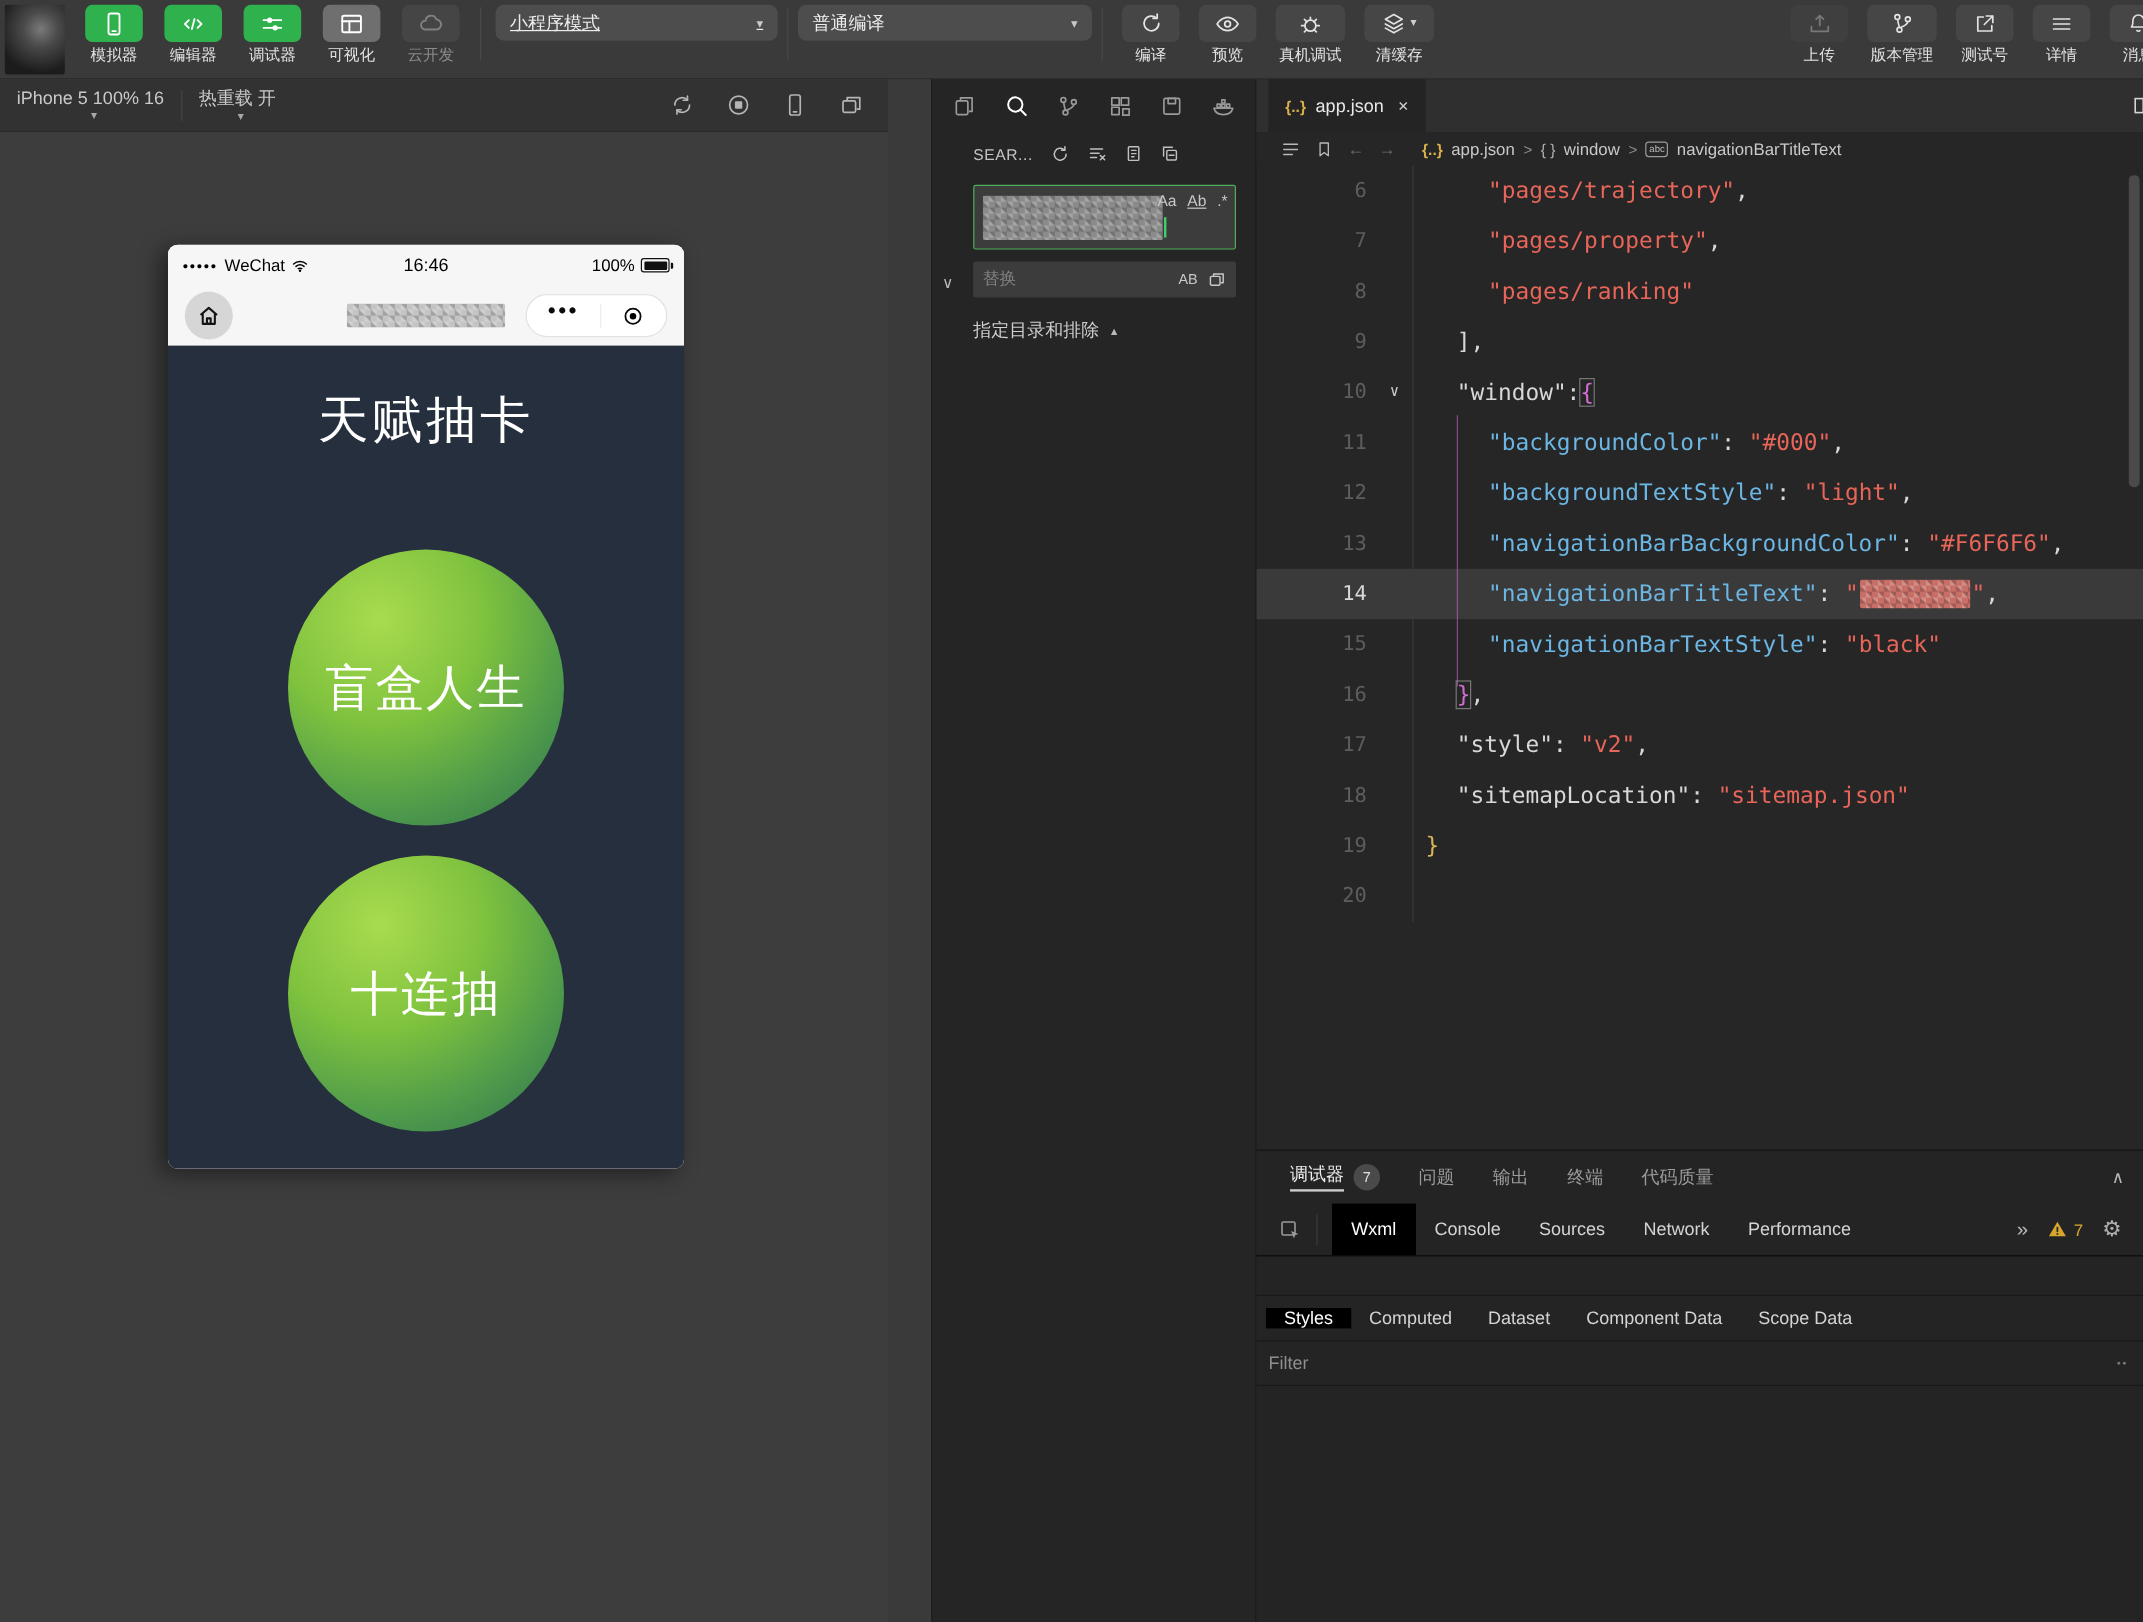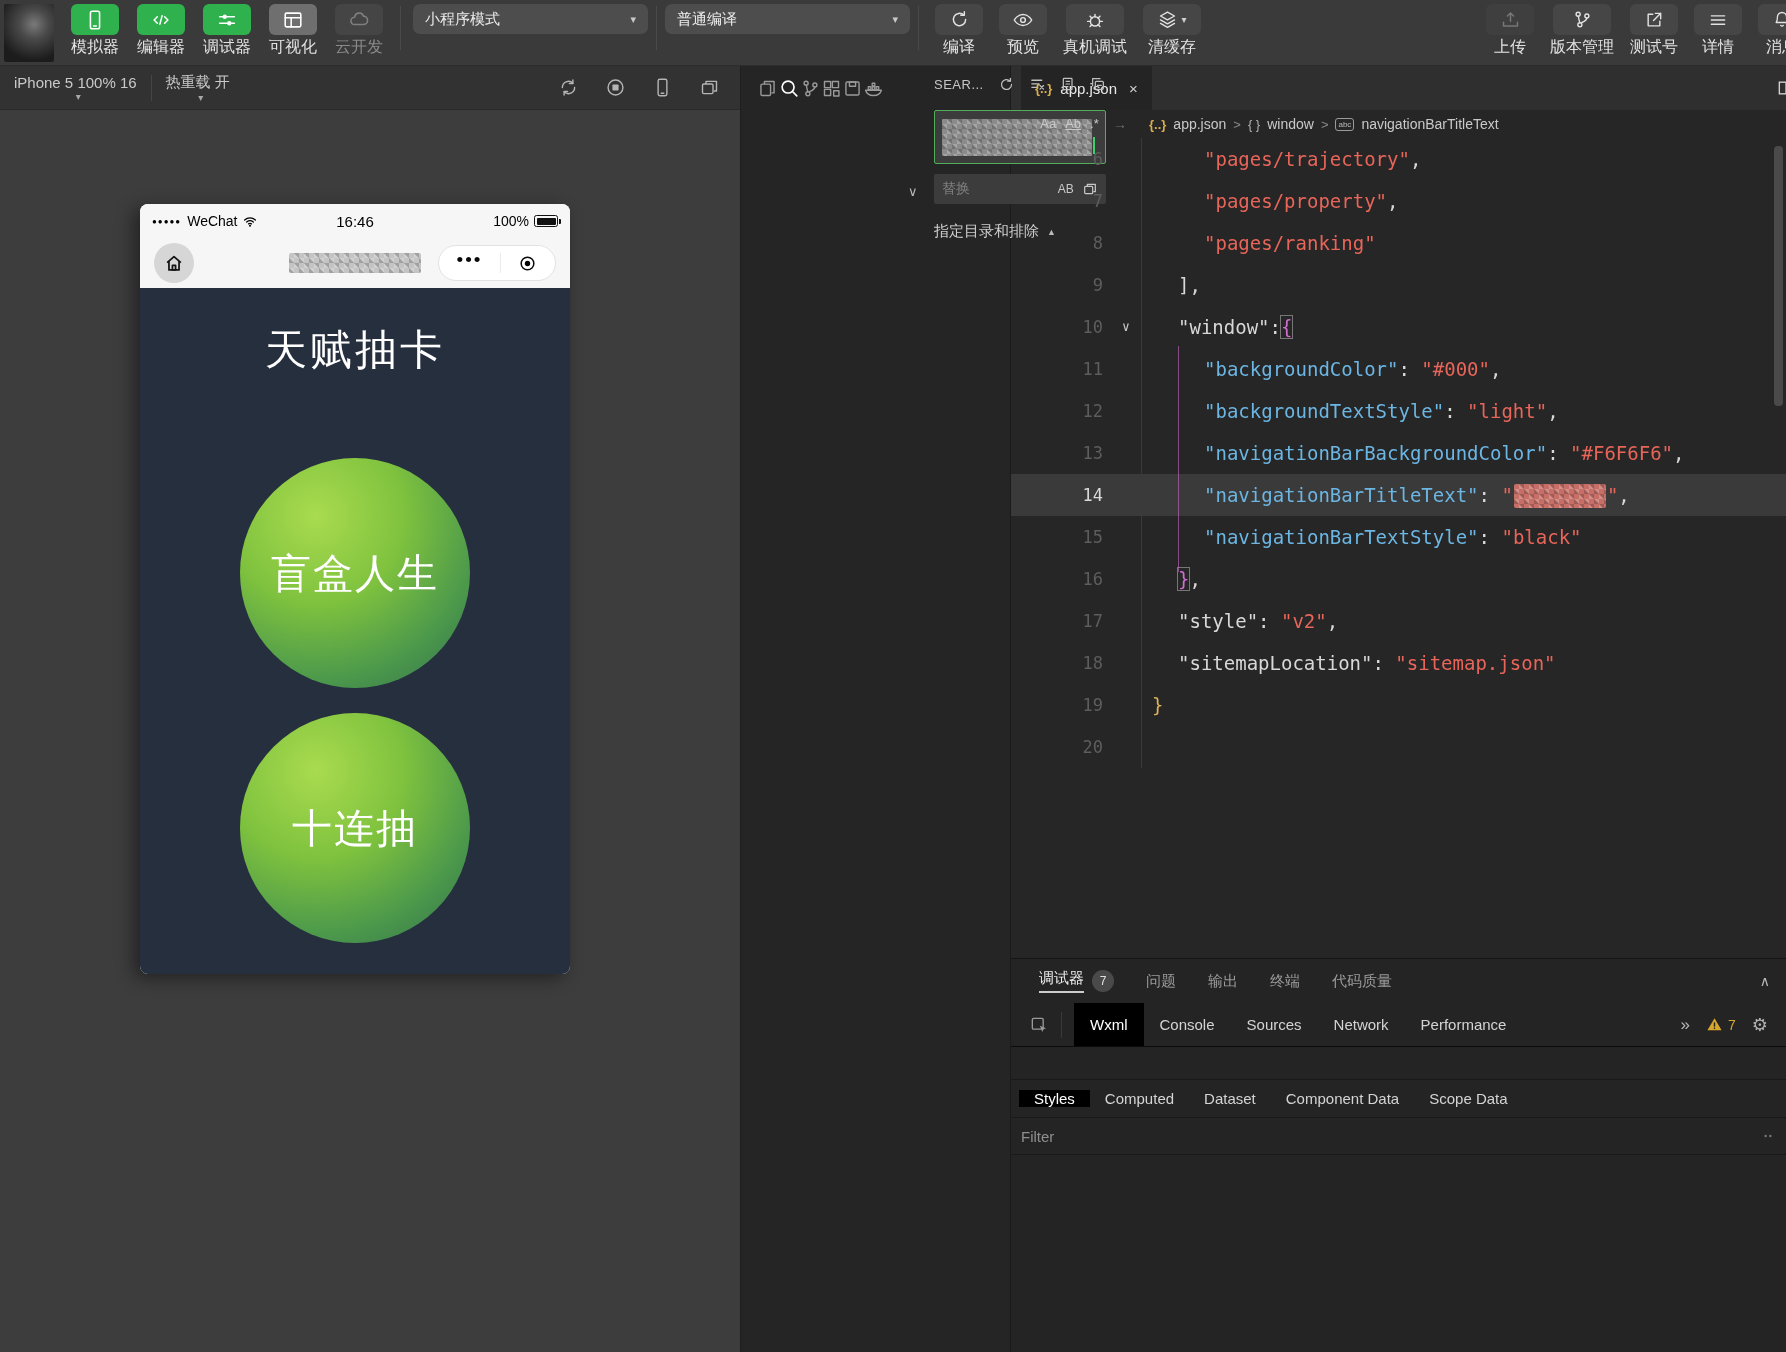--- a/index.html
+++ b/index.html
@@ -12,27 +12,27 @@
   
   .topbar { height:66px; background:#3a3a3a; display:flex; align-items:flex-start; flex:0 0 auto;
             border-bottom:1px solid #2d2d2d; overflow:hidden; white-space:nowrap; }
   .avatar { width:50px; height:58px; margin:4px 8px 0 4px; border-radius:2px;
             background:radial-gradient(circle at 60% 35%, #7a7a7a 0%, #4a4a4a 30%, #1c1c1c 75%); flex:0 0 auto; }
   .tb-btn { display:flex; flex-direction:column; align-items:center; margin:4px 9px 0 9px; flex:0 0 auto; cursor:pointer; }
   .tb-ic { width:48px; height:31px; border-radius:6px; display:flex; align-items:center; justify-content:center; color:#fff; }
   .tb-ic.green { background:#2fb14e; }
   .tb-ic.gray  { background:#6f6f6f; }
   .tb-ic.dim   { background:#454545; color:#808080; }
-  .tb-lb { font-size:16px; color:#e3e3e3; margin-top:2px; }
+  .tb-lb { font-size:13px; color:#e3e3e3; margin-top:2px; }
   .tb-btn.disabled .tb-lb { color:#8a8a8a; }
   .tb-sep { width:1px; height:44px; background:#4a4a4a; margin:6px 8px 0 8px; flex:0 0 auto; }
   .tb-dd { height:30px; margin-top:4px; background:#4d4d4d; border-radius:7px; display:flex; align-items:center;
            padding:0 12px; color:#ececec; font-size:15px; flex:0 0 auto; cursor:pointer; }
   .tb-dd .caret { margin-left:auto; color:#c9c9c9; font-size:11px; padding-left:14px; }
-  .tb-dd.dd1 { width:235px; margin-left:4px; }
+  .tb-dd.dd1 { width:235px; margin-left:4px;text-decoration:underline; }
   .tb-dd.dd2 { width:245px; }
   .tb-ib { display:flex; flex-direction:column; align-items:center; margin:4px 8px 0 8px; flex:0 0 auto; cursor:pointer; }
   .tb-ib .pad { width:48px; height:31px; border-radius:6px; background:#464646; color:#e2e2e2;
                 display:flex; align-items:center; justify-content:center; }
   .tb-ib .pad.wide { width:58px; }
   .tb-ib.disabled .pad { background:#3f3f3f; color:#777; }
   .tb-ib .tb-lb { white-space:nowrap; }
   .tb-right { margin-left:auto; display:flex; flex:0 0 auto; margin-right:-28px; }
   .pad .caret2 { font-size:10px; color:#cfcfcf; margin-left:3px; }
 
@@ -80,21 +80,21 @@
   
   .mosaic { background-image:
       linear-gradient(45deg, rgba(0,0,0,.18) 26%, transparent 26%, transparent 74%, rgba(0,0,0,.18) 74%),
       linear-gradient(45deg, rgba(255,255,255,.22) 26%, transparent 26%, transparent 74%, rgba(255,255,255,.22) 74%);
       background-position:0 0,5px 5px; background-size:10px 10px; }
   .mosaic.light { background-color:#c4c4c4; }
   .mosaic.darkgray { background-color:#8b8b8b; }
   .mosaic.red { background-color:#c76e66; }
 
   
-  .mid { width:270px; flex:0 0 auto; background:#252526; display:flex; flex-direction:row; border-left:1px solid #1f1f1f; }
+  .mid { width:270px; flex:0 0 auto; background:#252526; display:flex; flex-direction:column; border-left:1px solid #1f1f1f;margin-left:36px; }
   .mid-icons { height:44px; display:flex; align-items:center; justify-content:space-between; padding:0 16px; color:#9a9a9a; flex:0 0 auto; }
   .mid-icons .mi { cursor:pointer; }
   .mid-icons .active { color:#fff; }
   .mid-body { flex:1; position:relative; padding:0 16px 0 34px; color:#cccccc; }
   .search-head { height:36px; display:flex; align-items:center; color:#c5c5c5; }
   .search-head .ttl { font-size:13px; letter-spacing:.5px; }
   .search-head .hic { margin-left:14px; color:#c0c0c0; cursor:pointer; }
   .search-head .hic:first-of-type { margin-left:auto; }
   .exp-chevron { position:absolute; left:8px; top:118px; color:#b9b9b9; font-size:13px; cursor:pointer; }
   .search-input { position:relative; margin-top:8px; height:54px; background:#3c3c3c; border:1px solid #4fae57; border-radius:2px; }

